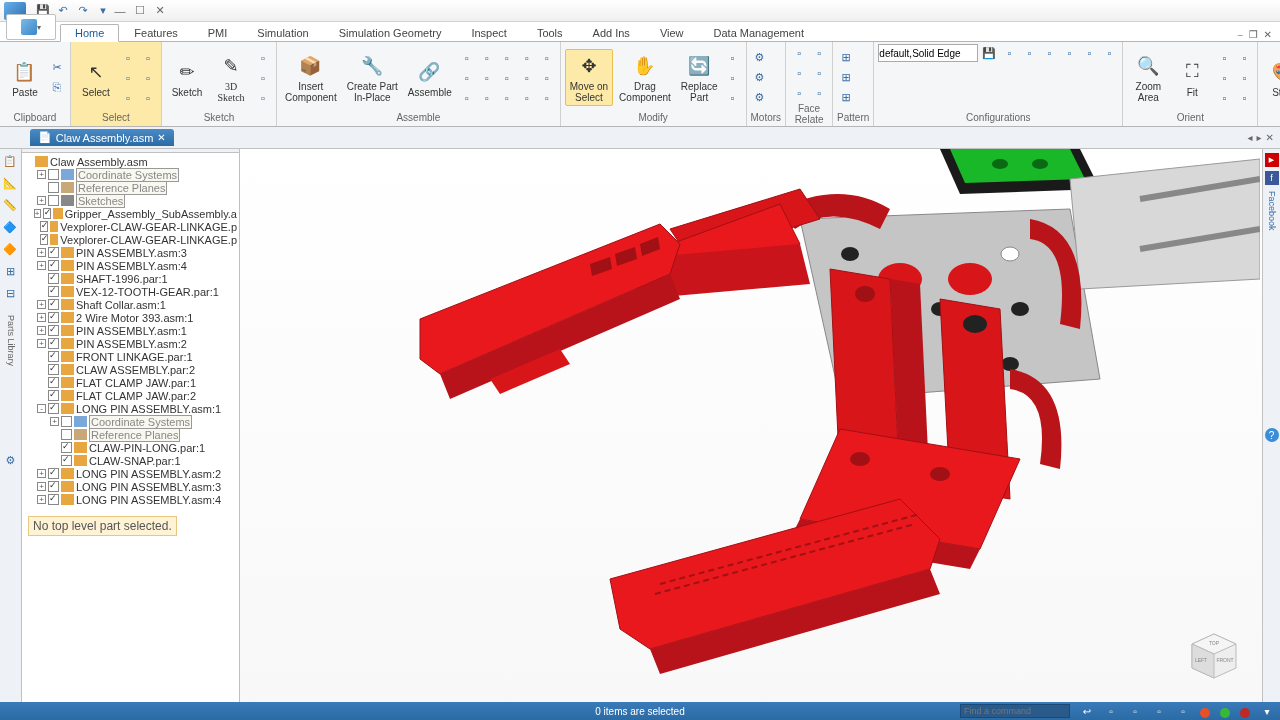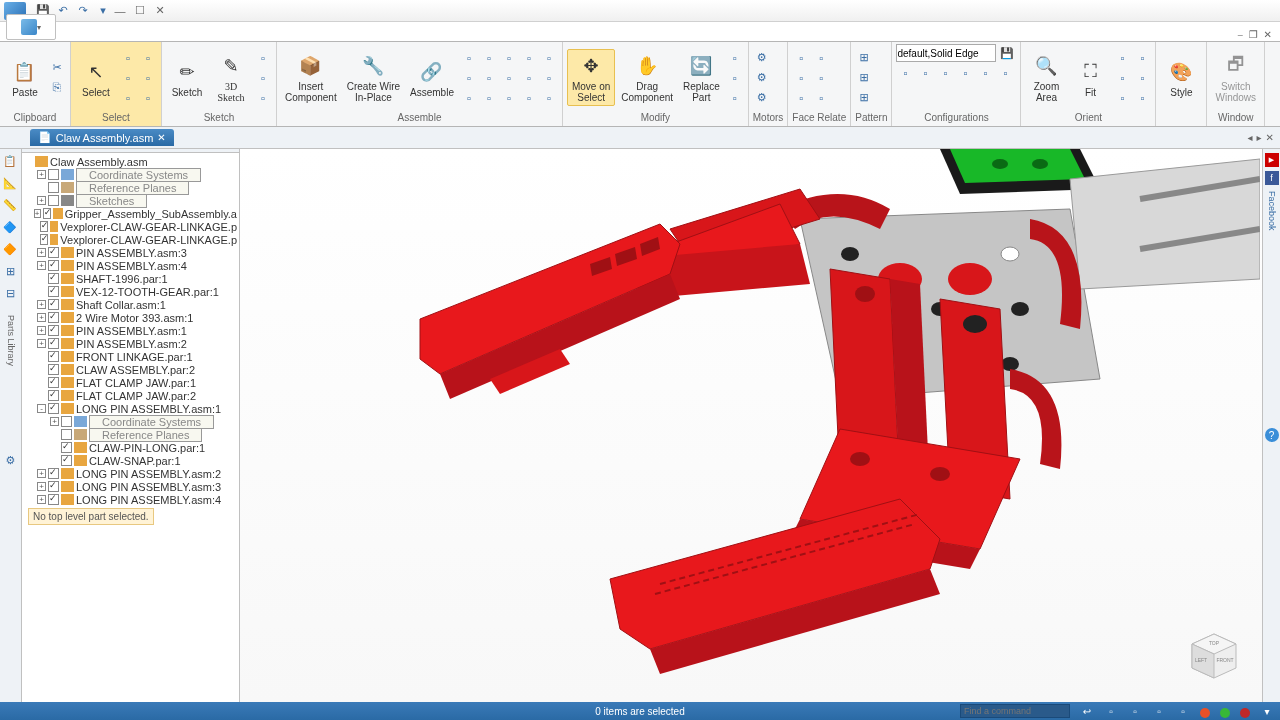--- a/index.html
+++ b/index.html
@@ -56,22 +56,22 @@
 .tree-row .exp { width: 9px; height: 9px; border: 1px solid #888; font-size: 8px; line-height: 7px; text-align: center; margin-right: 2px; background: #fff; color: #555; }
 .tree-row .chk { width: 11px; height: 11px; border: 1px solid #888; margin-right: 2px; background: #fff; position: relative; }
 .tree-row .chk.checked::after { content: "✓"; position: absolute; top: -2px; left: 0; font-size: 9px; color: #333; }
 .tree-row .ico { width: 13px; height: 11px; margin-right: 2px; display: inline-flex; align-items: center; justify-content: center; font-size: 9px; }
 .tree-row .ico.asm { background: #e8a640; }
 .tree-row .ico.par { background: #e8a640; }
 .tree-row .ico.coord { background: #7aa8d8; }
 .tree-row .ico.plane { background: #c8a878; }
 .tree-row .ico.sketch { background: #888; color:#fff; }
 .tree-row .txt { color: #333; }
-.tree-row .txt.boxed { border: 1px solid #999; padding: 0 12px; background: #f8f8f0; color: #888; }
-.tree-msg { padding: 2px 4px; background: #fff3d6; border: 1px solid #e8c880; font-size: 10px; color: #555; display: inline-block; margin-left: 6px; }
+.tree-row .txt.boxed { border: 1px solid #999; padding: 0 1px; background: #f8f8f0; color: #888; }
+.tree-msg { margin-top: 8px; padding: 2px 4px; background: #fff3d6; border: 1px solid #e8c880; font-size: 12px; color: #555; display: inline-block; margin-left: 6px; }
 
 
 .viewport { flex: 1; background: linear-gradient(#fff,#f8f8f8); position: relative; overflow: hidden; }
 .viewport svg { position: absolute; top: 0; left: 0; }
 .view-cube { position: absolute; right: 20px; bottom: 16px; width: 56px; height: 56px; }
 .right-rail { width: 18px; background: #eef2f6; border-left: 1px solid #c0c0c0; display: flex; flex-direction: column; align-items: center; gap: 4px; padding-top: 4px; }
 .right-rail .rr { width: 14px; height: 14px; font-size: 9px; color: #555; cursor: pointer; display: flex; align-items: center; justify-content: center; }
 .right-rail .vtext { writing-mode: vertical-rl; font-size: 9px; color: #3a6ea5; margin-top: 2px; }
 .help-circle { width: 14px; height: 14px; background: #3a8ed8; color: #fff; border-radius: 50%; font-size: 10px; display: flex; align-items: center; justify-content: center; margin-top: auto; margin-bottom: 260px; }
 
@@ -99,20 +99,32 @@
     <span>☐</span>
     <span>✕</span>
   </div>
 </div>
 
 <div class="ribbon-tabs">
   <div class="app-button">
       <div class="se-icon"></div>
       <span style="font-size:8px;color:#666;">▾</span>
     </div>
+  <div id="tabs-container" style="display: flex;">
+      <div class="tab active">Home</div>
+      <div class="tab">Features</div>
+      <div class="tab">PMI</div>
+      <div class="tab">Simulation</div>
+      <div class="tab">Simulation Geometry</div>
+      <div class="tab">Inspect</div>
+      <div class="tab">Tools</div>
+      <div class="tab">Add Ins</div>
+      <div class="tab">View</div>
+      <div class="tab">Data Management</div>
+    </div>
   <div class="help-icons">
     <span>⎯</span>
     <span>❐</span>
     <span>✕</span>
   </div>
 </div>
 
 <div class="ribbon">
   <div class="ribbon-group">
     <div class="ribbon-group-body">
@@ -168,21 +180,21 @@
 
   <div class="ribbon-group">
     <div class="ribbon-group-body">
       <div class="big-btn">
           <div class="icon">📦</div>
           <div class="lbl" style="white-space:pre;">Insert
 Component</div>
         </div>
       <div class="big-btn">
           <div class="icon">🔧</div>
-          <div class="lbl" style="white-space:pre;">Create Wire
+          <div class="lbl" style="white-space:pre;">Create Part
 In-Place</div>
         </div>
       <div class="big-btn">
           <div class="icon">🔗</div>
           <div class="lbl">Assemble</div>
         </div>
       <div class="small-grid cols5">
         <div class="sm-btn">▫</div>
           <div class="sm-btn">▫</div>
           <div class="sm-btn">▫</div>
@@ -259,21 +271,21 @@
         <div class="small-grid cols2" style="grid-template-columns:18px;">
           <div class="sm-btn">⊞</div>
           <div class="sm-btn">⊞</div>
           <div class="sm-btn">⊞</div>
         </div>
       </div>
     <div class="ribbon-group-label">Pattern</div>
   </div>
 
   <div class="ribbon-group">
-    <div class="ribbon-group-body" style="flex-direction:column;align-items:flex-start;gap:2px;">
+    <div class="ribbon-group-body" style="flex-direction:row;align-items:flex-start;gap:2px;">
       <div style="display:flex;gap:2px;">
           <input class="config-dd" value="default,Solid Edge" style="">
           <div class="sm-btn">💾</div>
         </div>
       <div style="display:flex;gap:2px;">
           <div class="sm-btn">▫</div>
           <div class="sm-btn">▫</div>
           <div class="sm-btn">▫</div>
           <div class="sm-btn">▫</div>
           <div class="sm-btn">▫</div>

